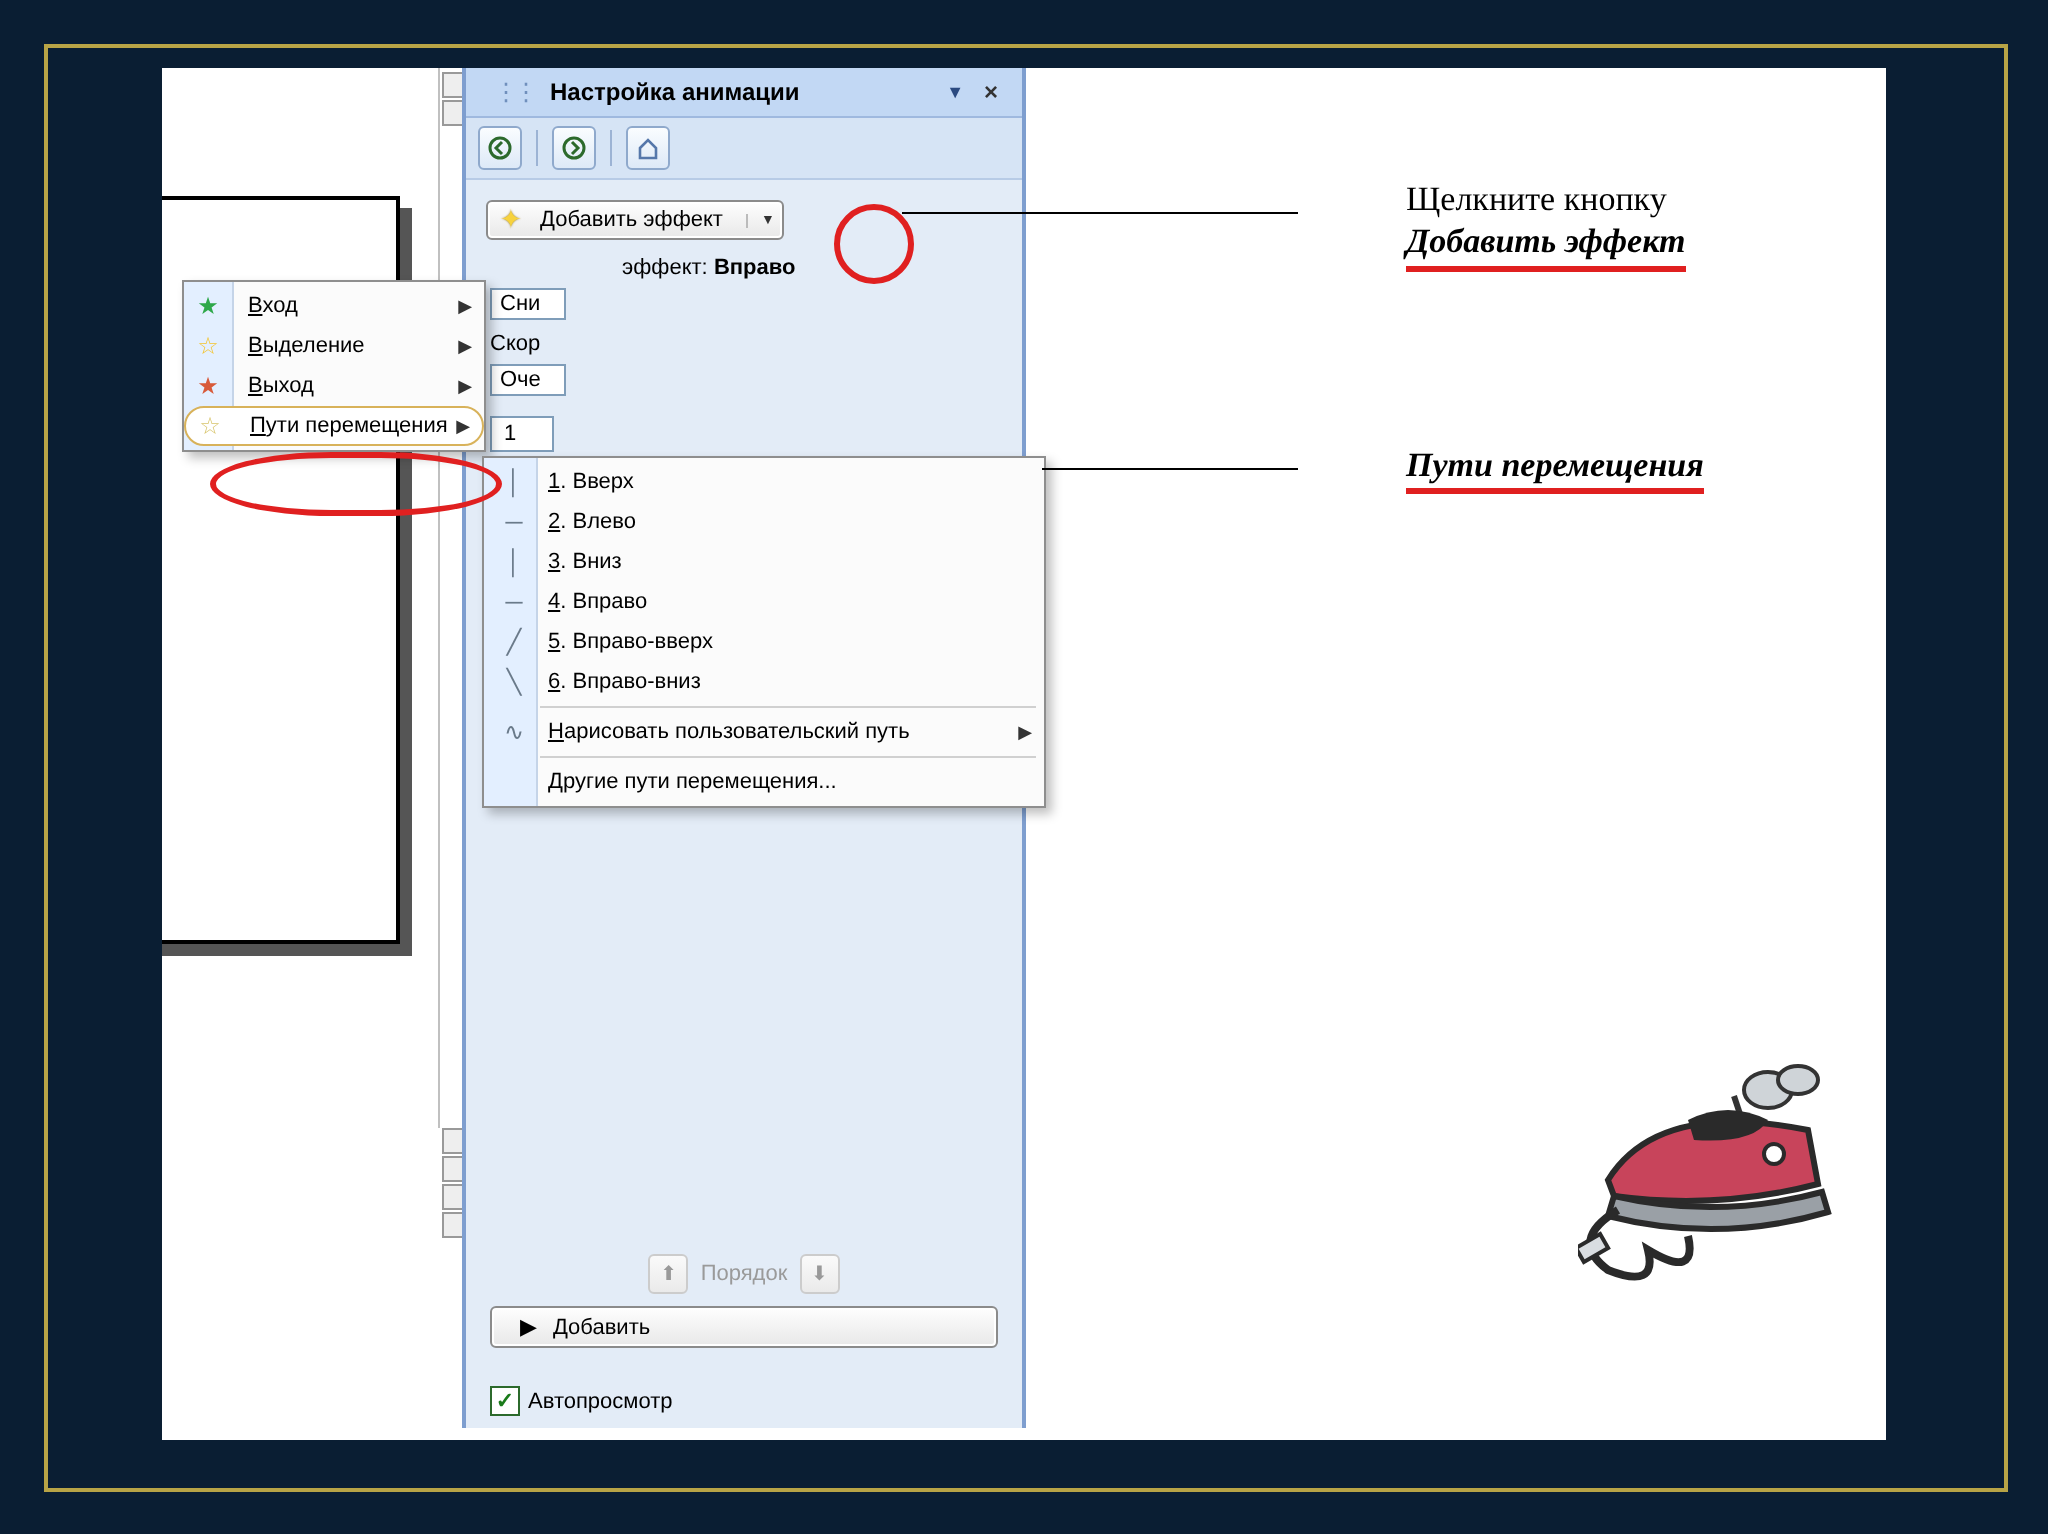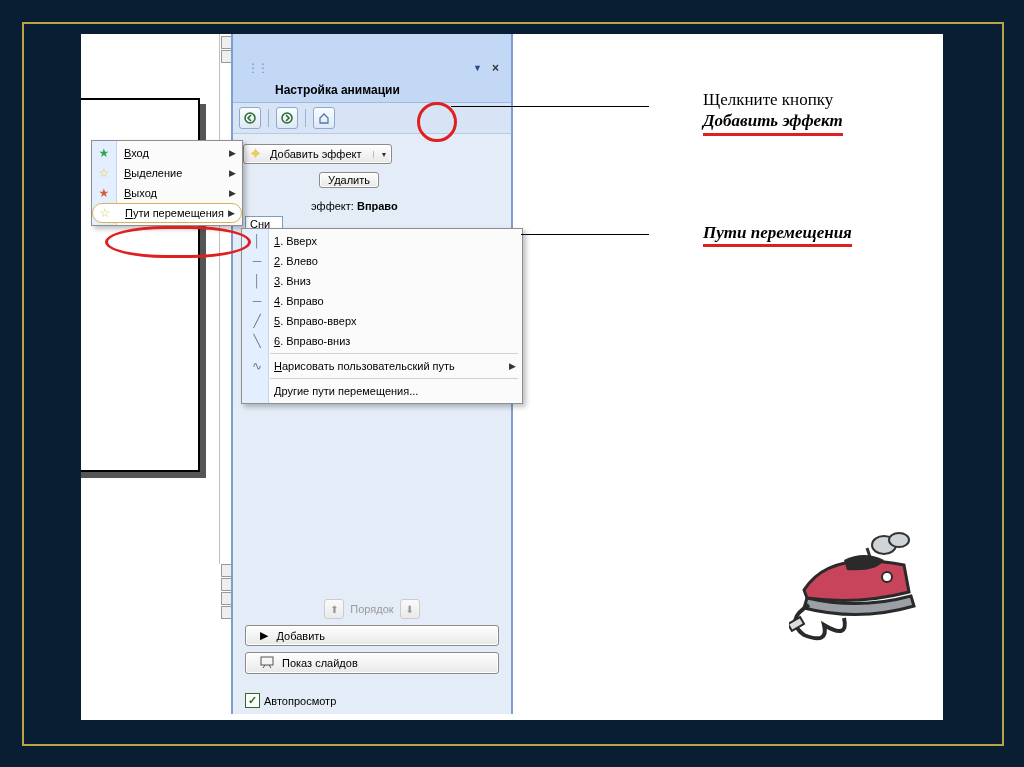--- a/index.html
+++ b/index.html
@@ -53,21 +53,21 @@
     background: #c2d8f4;
     border-bottom: 1px solid #9fb9df;
     padding: 5px 8px 5px 14px;
     display: flex;
     align-items: center;
     gap: 6px;
     font-size: 12px;
     font-weight: bold;
   }
   .pane-header .grip { color: #6f8fbc; letter-spacing:-2px; font-weight:normal; margin-right:2px;}
-  .pane-header .title { flex: 1; margin-top: 44px; }
+  .pane-header .title { flex: 1; }
   .pane-header .tri { color: #2b4a80; font-size: 9px; }
   .pane-header .x { font-family: Arial; font-weight: bold; color: #333; padding: 0 4px;}
   .pane-nav {
     background: #d6e4f5;
     padding: 4px 6px;
     display: flex;
     align-items: center;
     gap: 4px;
     border-bottom: 1px solid #b7cbe6;
   }
@@ -281,25 +281,20 @@
     </div>
 
     <div class="add-effect-row">
       <span class="btn add-effect-btn">
         <span class="star-icon">✦</span>
         <span>Добавить эффект</span>
         <span class="tri">▼</span>
       </span>
     </div>
 
-    <div class="remove-row">
-      <span class="btn small" style="margin-left:76px;">
-        <span>Удалить</span>
-      </span>
-    </div>
 
     <div class="section-label" style="margin-left:66px;">
       <span>эффект:</span>
       <span class="bold">Вправо</span>
     </div>
 
     <div class="select-row">
       <div class="select" style="width:28px; flex:none;">
         <span>Сни</span>
       </div>
@@ -319,29 +314,20 @@
 
     <div class="bottom-controls">
       <div class="order-row">
         <div class="arrow-btn">⬆</div>
         <span>Порядок</span>
         <div class="arrow-btn">⬇</div>
       </div>
       <span class="btn btn-wide">
         <span>▶</span>
         <span>Добавить</span>
-      </span>
-      <span class="btn btn-wide">
-        <span>
-          <svg width="14" height="12" viewBox="0 0 14 12">
-              <rect x="1" y="1" width="12" height="8" fill="none" stroke="#555"></rect>
-              <path d="M5 9 L3 12 M9 9 L11 12" stroke="#555"></path>
-            </svg>
-        </span>
-        <span>Показ слайдов</span>
       </span>
     </div>
 
     <div class="checkbox-row">
       <span class="checkbox">✓</span>
       <span>Автопросмотр</span>
     </div>
   </div>
 
   <div class="menu" id="menu1" style="left:10px; top:106px; width:150px; padding:2px 0;">

